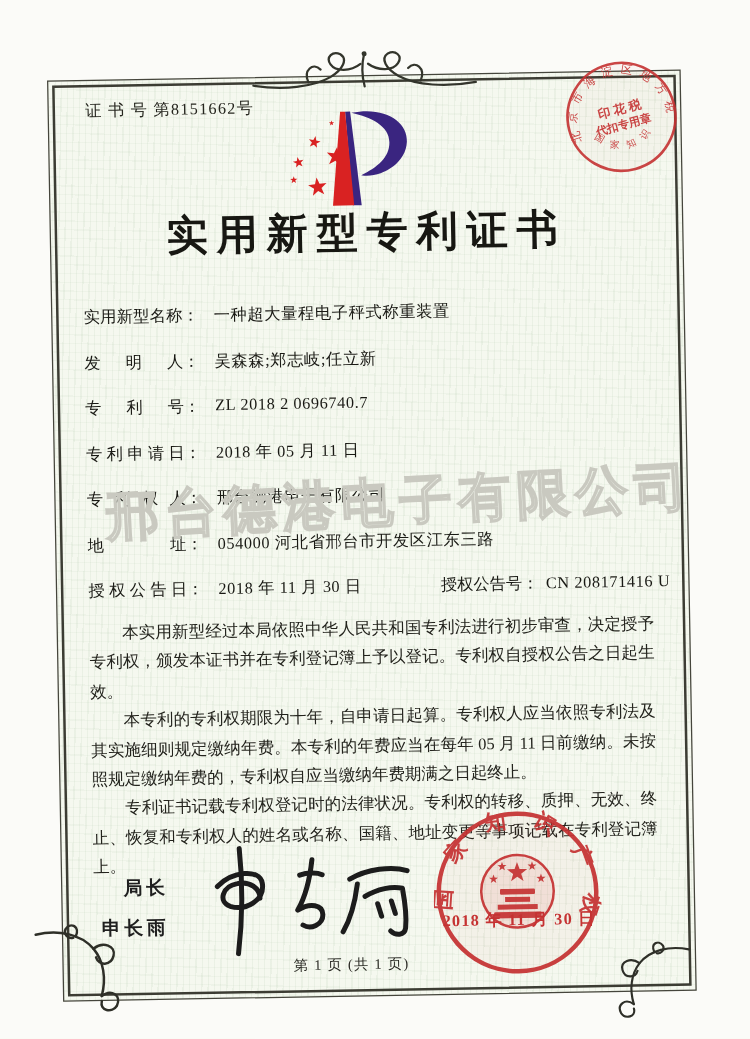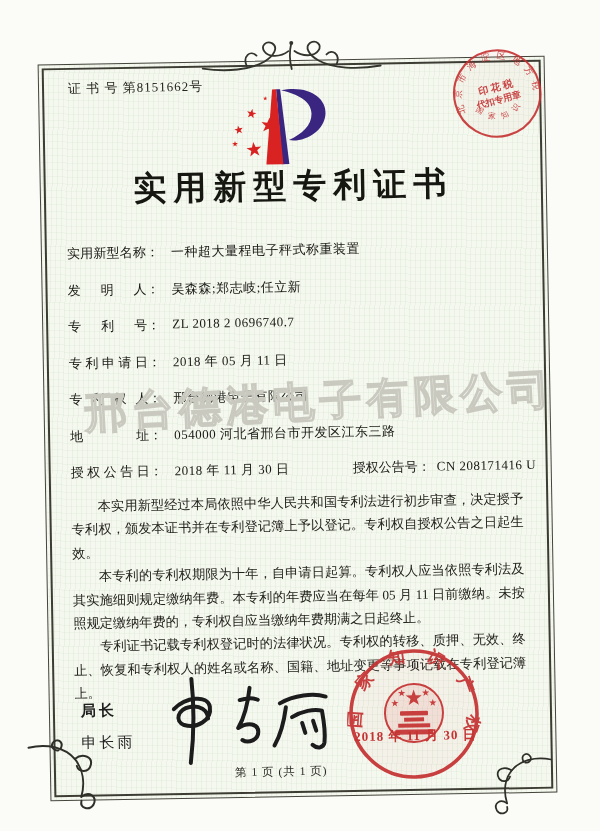--- a/index.html
+++ b/index.html
@@ -29,22 +29,22 @@
   }
   .fields{left:25px;top:180px;width:456px;font-size:13px;color:#191914;}
   .frow{position:absolute;left:0;width:100%;white-space:nowrap;}
   .lbl{display:inline-block;width:79px;text-align:justify;text-align-last:justify;vertical-align:top;}
   .colon{display:inline-block;vertical-align:top;}
   .val{display:inline-block;margin-left:12px;vertical-align:top;letter-spacing:.5px;}
   .fright{position:absolute;left:282px;top:0;white-space:nowrap;}
   .paras{left:25px;top:430px;width:452px;font-size:13.2px;line-height:23.4px;
     text-align:justify;color:#23231d;}
   .paras p{margin:0;text-indent:2em;}
-  .sign-title{left:31px;top:637px;font-size:15px;letter-spacing:3px;font-weight:600;}
-  .sign-name{left:31px;top:669px;font-size:15px;letter-spacing:3px;font-weight:400;}
+  .sign-title{left:49px;top:637px;font-size:15px;letter-spacing:3px;font-weight:600;}
+  .sign-name{left:31px;top:669px;font-size:15px;letter-spacing:3px;font-weight:700;}
   .handwriting{left:106px;top:608px;width:190px;height:100px;}
   .main-seal{left:297px;top:588px;width:134px;height:134px;opacity:.93;}
   .seal-date{left:299px;top:668px;width:132px;text-align:center;
     font-size:13px;font-weight:700;color:var(--seal_red,#c53232);letter-spacing:1px;}
   .footer{left:184px;top:703px;font-size:11.5px;letter-spacing:1px;color:#2a2a24;}
   .watermark{
     left:40px;top:312px;width:520px;white-space:nowrap;
     font-size:42px;font-weight:700;letter-spacing:5px;
     color:rgba(255,255,255,0.06);
     -webkit-text-stroke:1.3px #c9c9c0;

